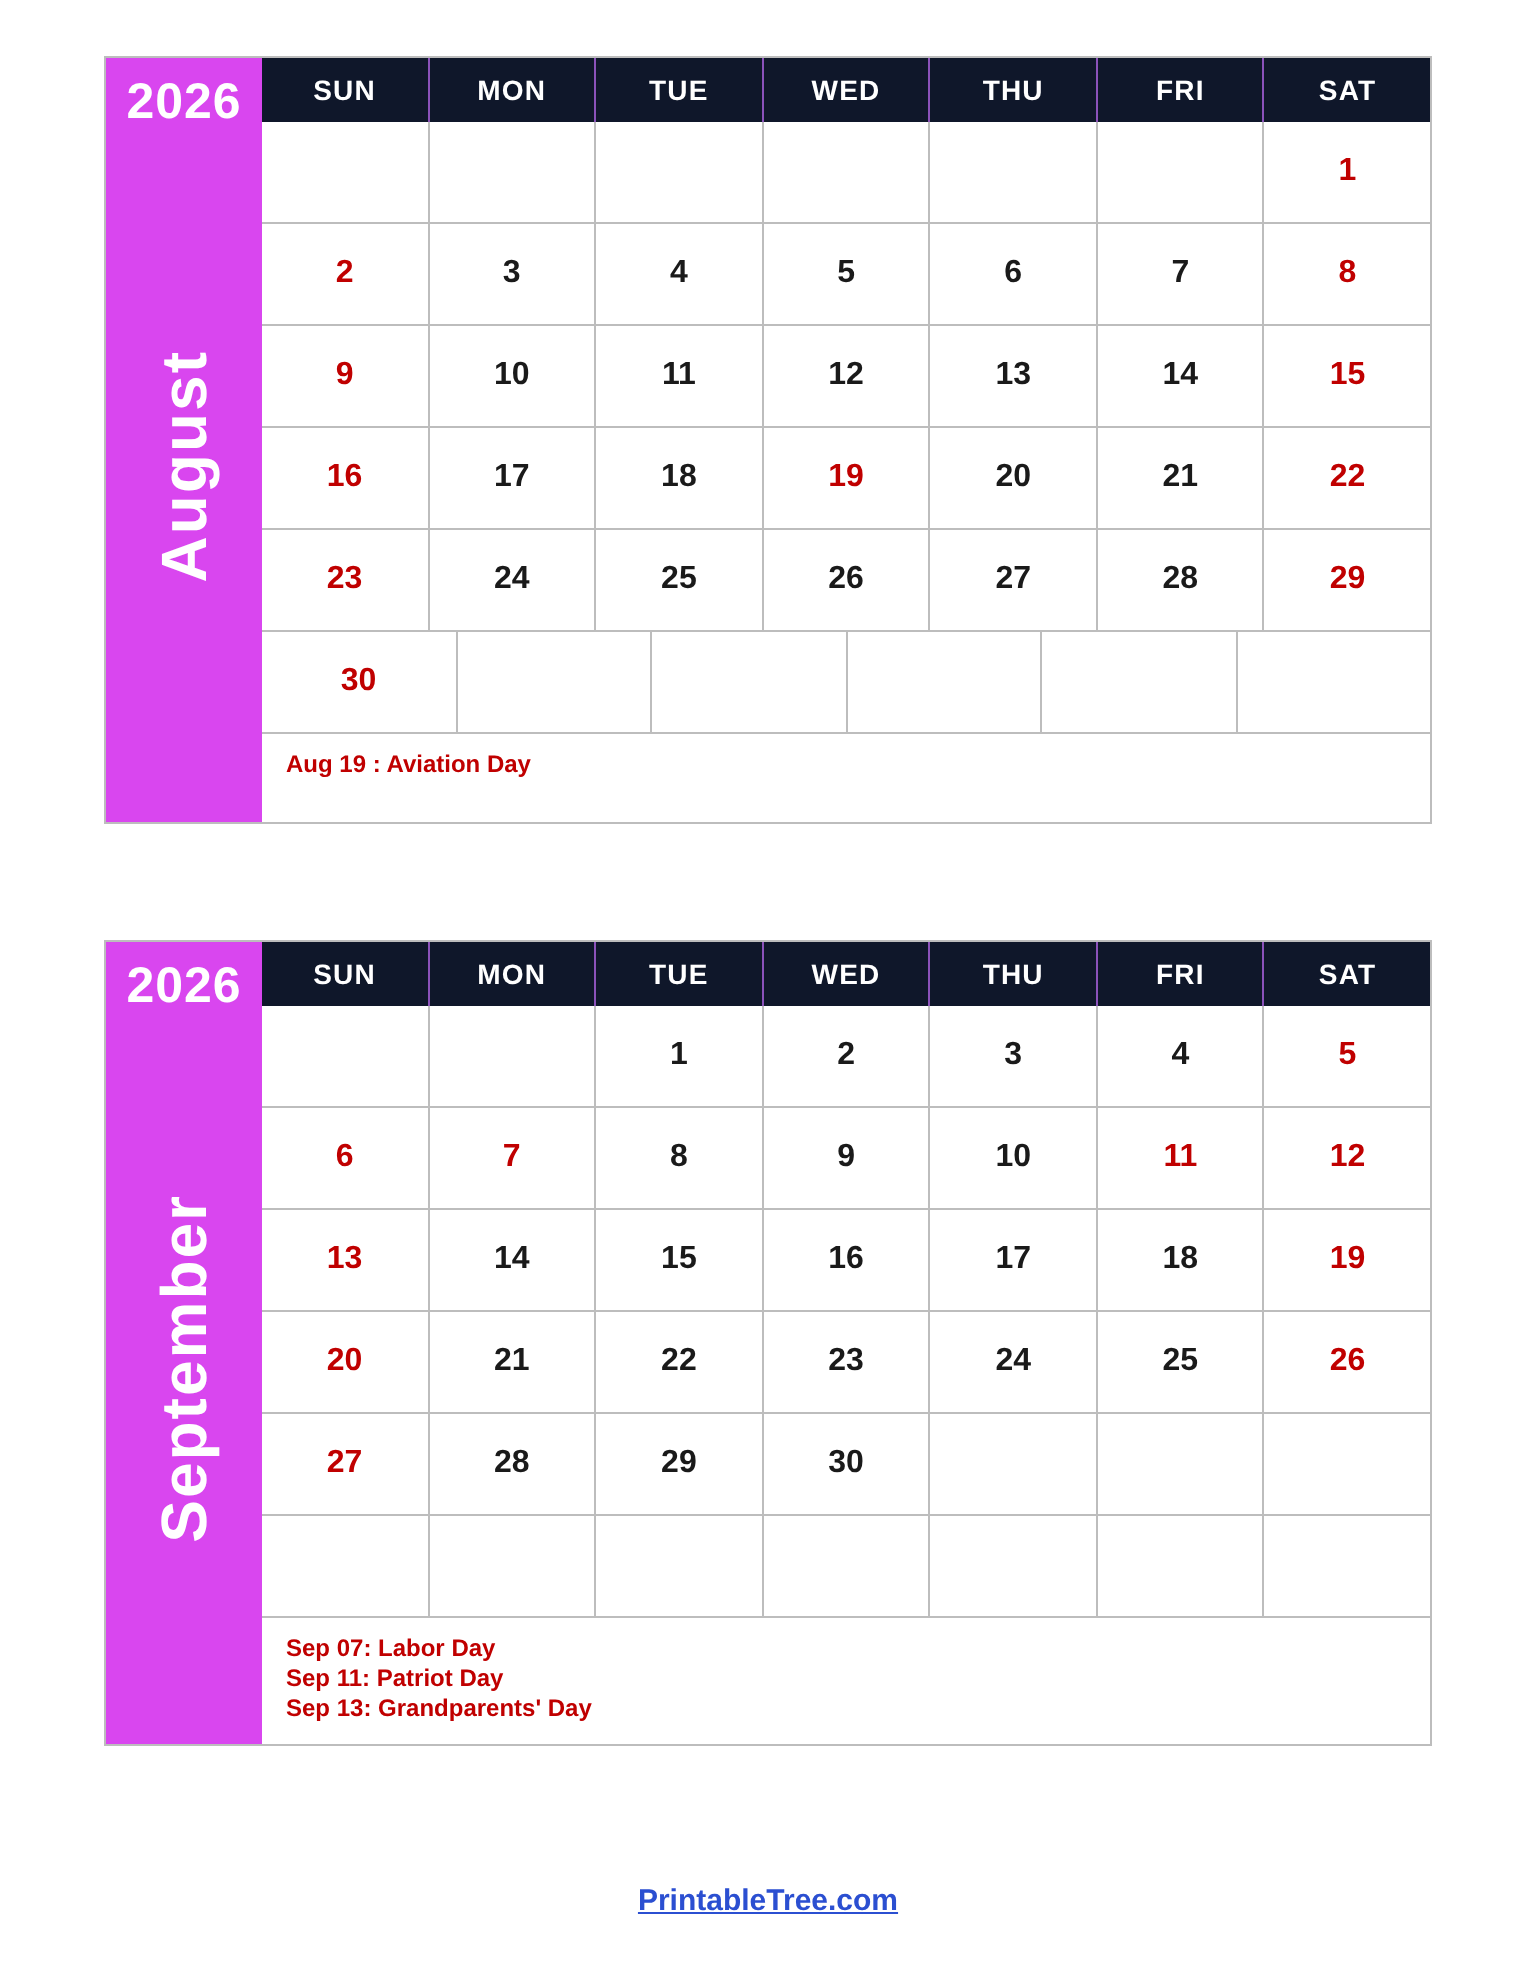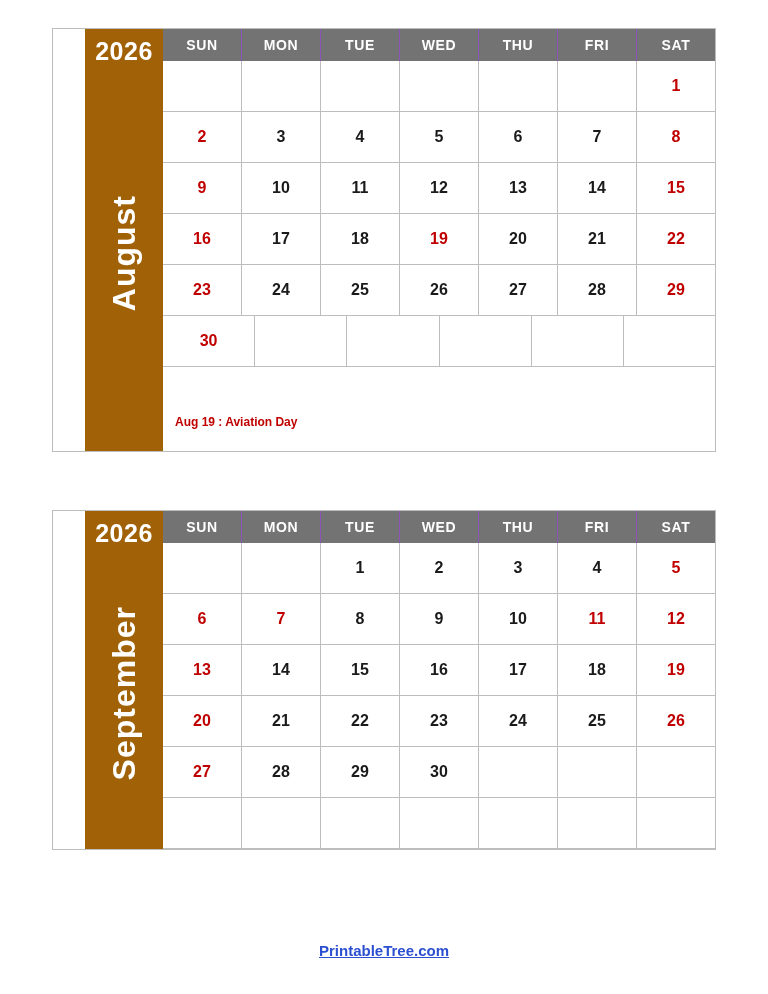--- a/index.html
+++ b/index.html
@@ -27,27 +27,26 @@
     display: flex;
     width: 664px;
     border: 1px solid #bdbdbd;
     box-sizing: border-box;
     background: #ffffff;
   }
 
   
   .spine {
     width: 78px;
-    background: #a16207;
+    background: #d946ef;
     position: relative;
     flex: 0 0 78px;
     display: flex;
     align-items: center;
     justify-content: center;
-    margin-left: 32px;
   }
   .spine .year {
     position: absolute;
     top: 8px;
     left: 0;
     right: 0;
     text-align: center;
     color: #ffffff;
     font-size: 25px;
     font-weight: bold;
@@ -71,21 +70,21 @@
 
   .weekrow {
     display: flex;
   }
   .weekrow > div {
     flex: 1 1 0;
     box-sizing: border-box;
   }
 
   .dowrow {
-    background: #737373;
+    background: #0f172a;
     height: 32px;
   }
   .dowrow .dow {
     color: #ffffff;
     font-size: 14px;
     font-weight: bold;
     letter-spacing: 0.6px;
     display: flex;
     align-items: center;
     justify-content: center;
@@ -119,21 +118,20 @@
   .cell.weekend {
     color: #c00000;
   }
   .cell.holiday {
     color: #c00000;
   }
 
   .notes {
     padding: 8px 0 10px 12px;
     min-height: 26px;
-    margin-top: 40px;
   }
   .notes .note {
     color: #c00000;
     font-size: 12px;
     font-weight: bold;
     line-height: 15px;
   }
 
   .gap {
     height: 58px;
@@ -311,20 +309,25 @@
       <div class="weekrow daterow last">
         <div class="cell weekend"></div>
         <div class="cell"></div>
         <div class="cell"></div>
         <div class="cell"></div>
         <div class="cell"></div>
         <div class="cell"></div>
         <div class="cell weekend"></div>
       </div>
 
+      <div class="notes">
+        <div class="note">Sep 07: Labor Day</div>
+        <div class="note">Sep 11: Patriot Day</div>
+        <div class="note">Sep 13: Grandparents' Day</div>
+      </div>
     </div>
   </div>
 
   <div class="footer">
     <a href="#">PrintableTree.com</a>
   </div>
 
 </div>
 
 </body></html>

